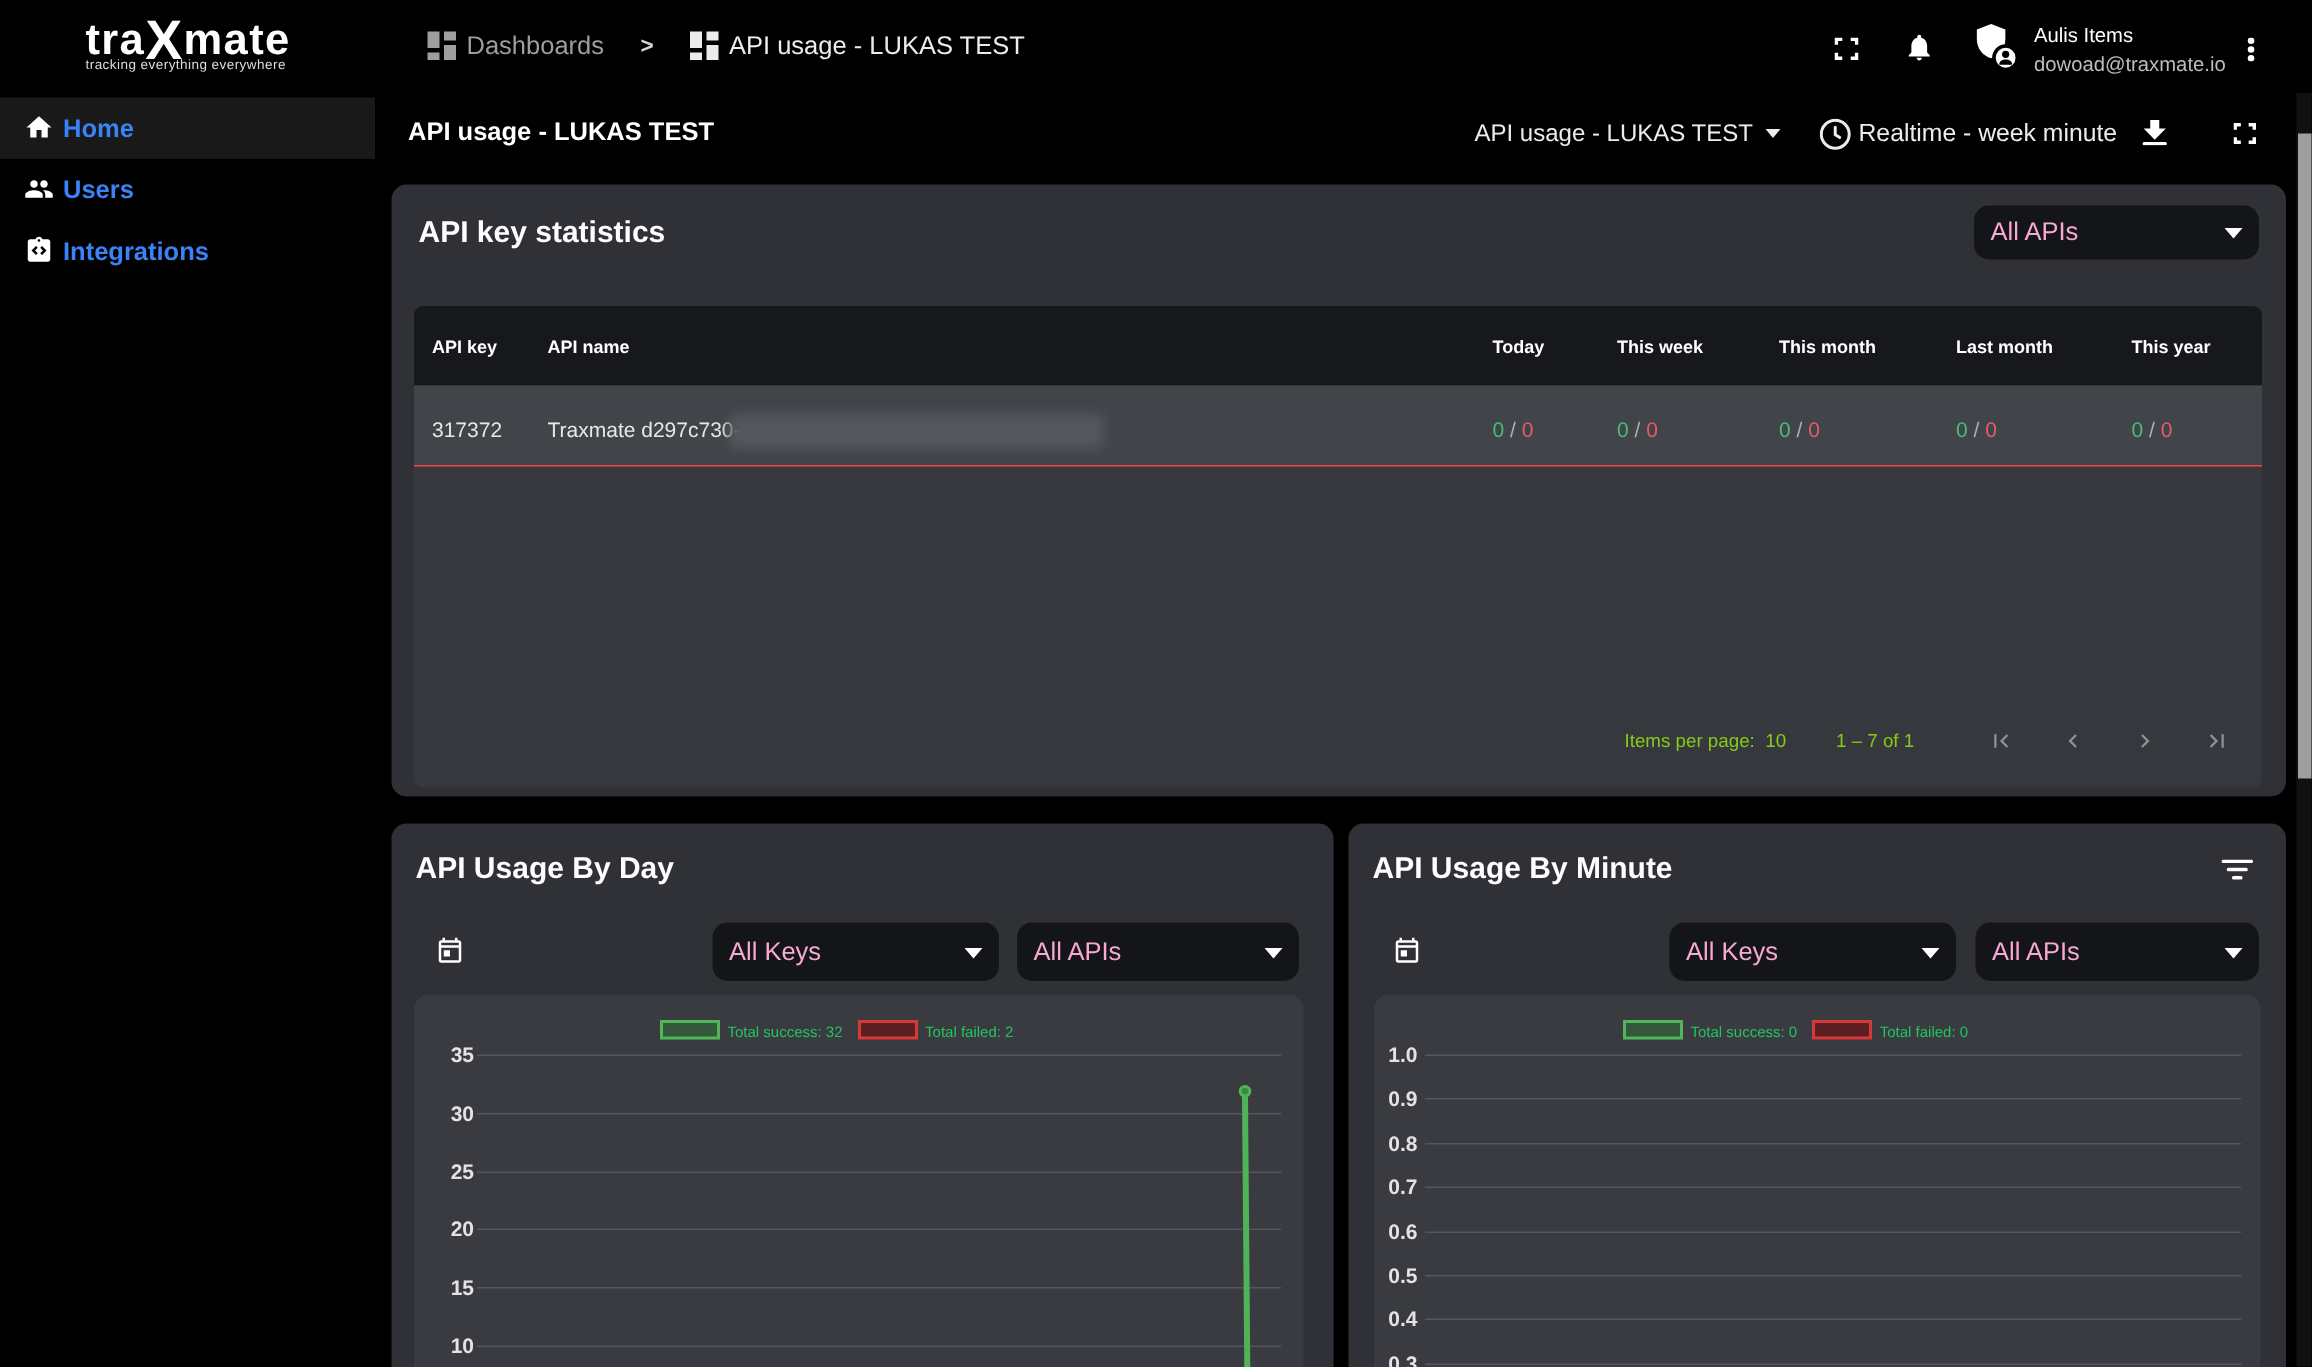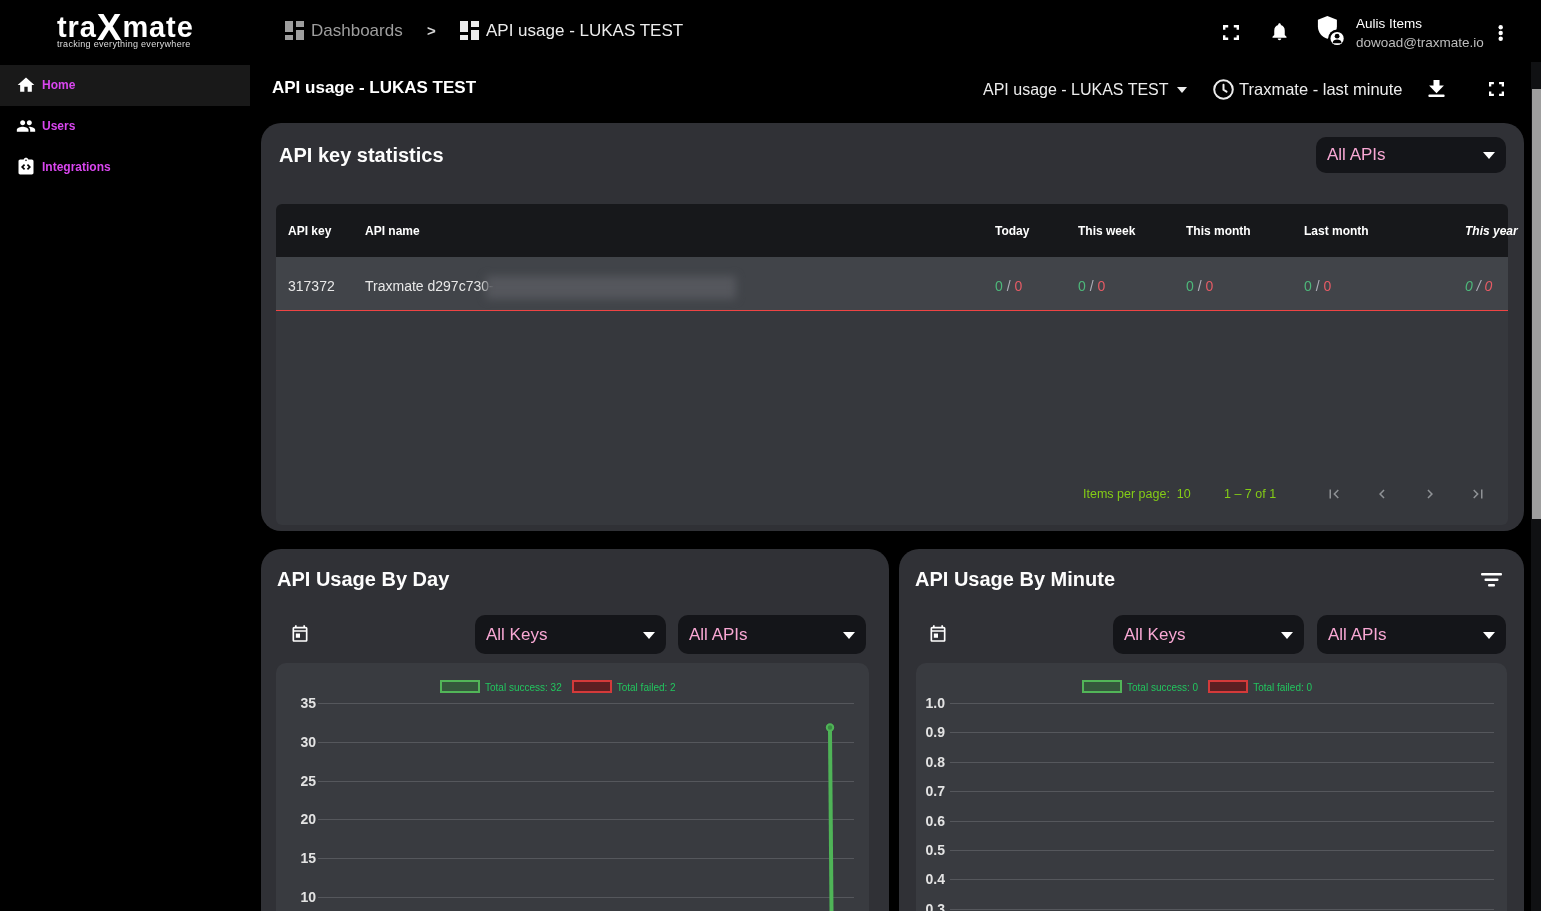--- a/index.html
+++ b/index.html
@@ -21,48 +21,48 @@
 #crumbs { position:absolute; left:0; top:0; height:62px; font-size:17px; }
 #crumbs > span { position:absolute; top:0; line-height:62px; white-space:nowrap; }
 #crumbs .grey { color:#9e9e9e; }
 #crumbs .white { color:#ececec; }
 #crumbs .sep { color:#d6d6d6; font-size:15px; font-weight:bold; }
 .ticon { position:absolute; color:#fff; }
 #user-name { position:absolute; left:1356px; top:15px; font-size:13.5px; line-height:17px; color:#fff; }
 #user-mail { position:absolute; left:1356px; top:34px; font-size:13.5px; line-height:17px; color:#bdbdbd; }
 
 #sidebar { position:absolute; left:0; top:62px; width:250px; height:849px; background:#000; }
-.sitem { position:absolute; left:0; width:250px; height:41px; line-height:41px; font-size:12px; font-weight:bold; color:#d946ef; }
+.sitem { position:absolute; left:0; width:250px; height:41px; line-height:41px; font-size:17px; font-weight:bold; color:#3b82f6; }
 .sitem .txt { position:absolute; left:42px; top:0; }
 .sitem svg { position:absolute; left:16px; top:10px; }
 #si-home { top:3px; background:#191919; }
 #si-users { top:44px; }
 #si-int { top:85px; }
 
 #pg-title { position:absolute; left:272px; top:78px; font-size:17px; font-weight:bold; color:#fff; }
 #hdr-sel { position:absolute; left:983px; top:81px; font-size:16px; color:#ececec; white-space:nowrap; }
 #hdr-real { position:absolute; left:1239px; top:80px; font-size:16.5px; color:#ececec; white-space:nowrap; }
 
-.card { position:absolute; background:#303136; border-radius:20px; }
+.card { position:absolute; background:#303136; border-radius:10px; }
 #card1 { left:261px; top:123px; width:1263px; height:408px; }
 #card2 { left:261px; top:549px; width:628px; height:420px; }
 #card3 { left:899px; top:549px; width:625px; height:420px; }
 .card h2 { position:absolute; font-size:20px; font-weight:bold; color:#fdfdfd; }
 
 .sel { position:absolute; background:#141519; border-radius:10px; color:#f9a8d4; font-size:17px; }
 .sel .lab { position:absolute; left:11px; top:50%; transform:translateY(-50%); }
 .sel .arr { position:absolute; right:11px; top:50%; margin-top:-3px; width:0; height:0;
   border-left:6px solid transparent; border-right:6px solid transparent; border-top:7px solid #fff; }
 
 #tablewrap { position:absolute; left:15px; top:81px; width:1232px; height:321px; background:#36383d; border-radius:6px; }
 #thead { position:absolute; left:0; top:0; width:1232px; height:53px; background:#17181b; border-radius:6px 6px 0 0; font-weight:bold; font-size:12px; color:#fff; }
 #thead > span { position:absolute; top:50%; transform:translateY(-50%); white-space:nowrap; }
 #trow > span { position:absolute; top:55%; transform:translateY(-50%); white-space:nowrap; }
 #trow { position:absolute; left:0; top:53px; width:1232px; height:54px; background:#414449; border-bottom:1px solid #ef4444; font-size:14px; color:#e8e8e8; }
-.c1 { left:12px; } .c2 { left:89px; } .c3 { left:719px; } .c4 { left:802px; } .c5 { left:910px; } .c6 { left:1028px; } .c7 { left:1189px;font-style:italic; }
+.c1 { left:12px; } .c2 { left:89px; } .c3 { left:719px; } .c4 { left:802px; } .c5 { left:910px; } .c6 { left:1028px; } .c7 { left:1145px; }
 .gr { color:#4db87a; } .rd { color:#e65b65; } .sl { color:#aeaeb8; }
 #blur { position:absolute; left:210px; top:19px; width:250px; height:23px; border-radius:3px;
   background:#55575d; filter:blur(4px); }
 #pag { position:absolute; left:0; top:270px; width:1232px; height:40px; font-size:12.5px; color:#84cc16; }
 #pag span { position:absolute; top:13px; white-space:nowrap; }
 #pag svg { position:absolute; top:11px; }
 
 .cal { position:absolute; }
 .chartwrap { position:absolute; background:#393b40; border-radius:10px; overflow:hidden; }
 #cw2 { left:15px; top:114px; width:593px; height:306px; }
@@ -132,21 +132,21 @@
     <span class="txt">Integrations</span>
   </div>
 </div>
 
 <div id="pg-title">API usage - LUKAS TEST</div>
 <div id="hdr-sel">API usage - LUKAS TEST&nbsp;&nbsp;<span style="display:inline-block;width:0;height:0;border-left:5px solid transparent;border-right:5px solid transparent;border-top:6px solid #ececec;vertical-align:2px;"></span></div>
 <svg class="abs" style="left:1213px; top:79px;" width="21" height="21" viewBox="0 0 21 21" fill="none" stroke="#ececec" stroke-width="2">
   <circle cx="10.5" cy="10.5" r="9.3"></circle>
     <path d="M10.5 5.8v5l3 1.9" stroke-linecap="round"></path>
 </svg>
-<div id="hdr-real">Traxmate - last minute</div>
+<div id="hdr-real">Realtime - week minute</div>
 <svg class="abs" style="left:1428px; top:80px;" width="17" height="17" viewBox="0 0 17 17" fill="#fff">
   <rect x="5.5" y="0" width="6" height="6.2"></rect>
   <path d="M1.1 5.6h14.8L8.5 13.2z"></path>
   <rect x="0.4" y="14.6" width="16.2" height="2.3" rx="1"></rect>
 </svg>
 <svg class="abs" style="left:1489px; top:82px;" width="15" height="14" viewBox="0 0 15 14" fill="#fff">
   <path d="M0 0h4.9v2.3H2.3v2.2H0zM10.1 0H15v4.5h-2.3V2.3h-2.6zM0 9.5h2.3v2.2h2.6V14H0zM12.7 9.5H15V14h-4.9v-2.3h2.6z"></path>
 </svg>
 
 <div class="card" id="card1">

